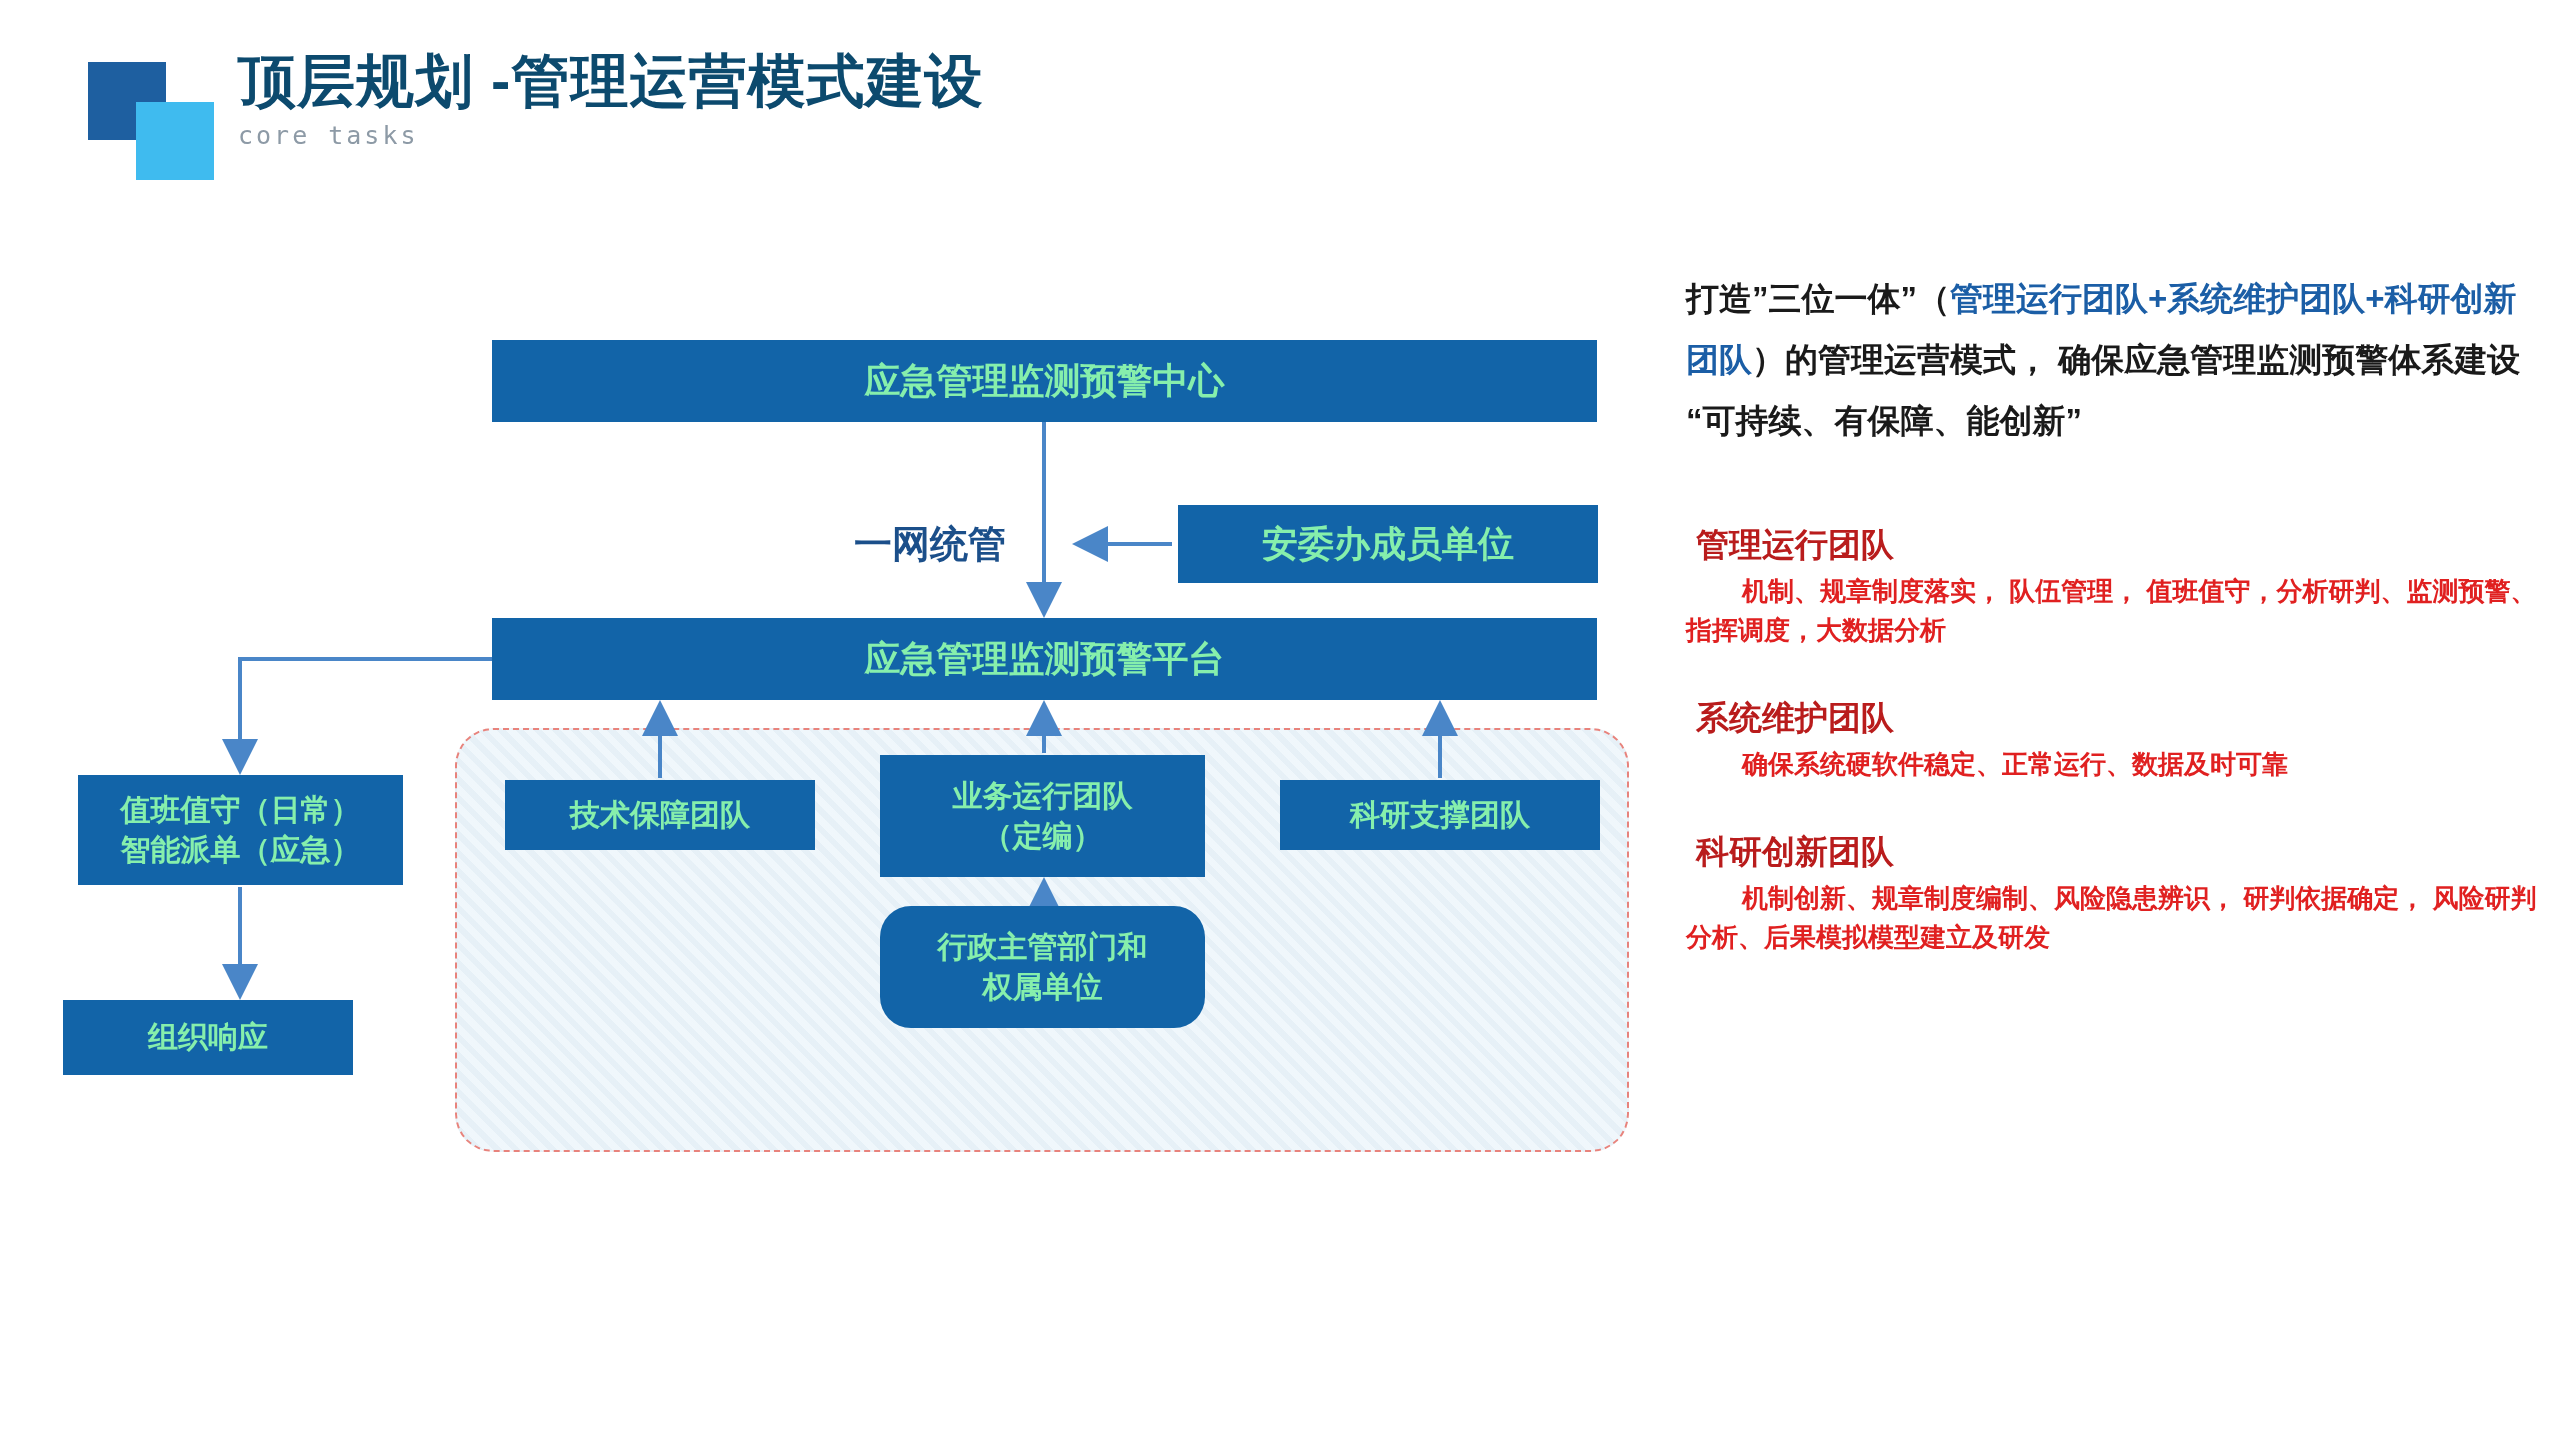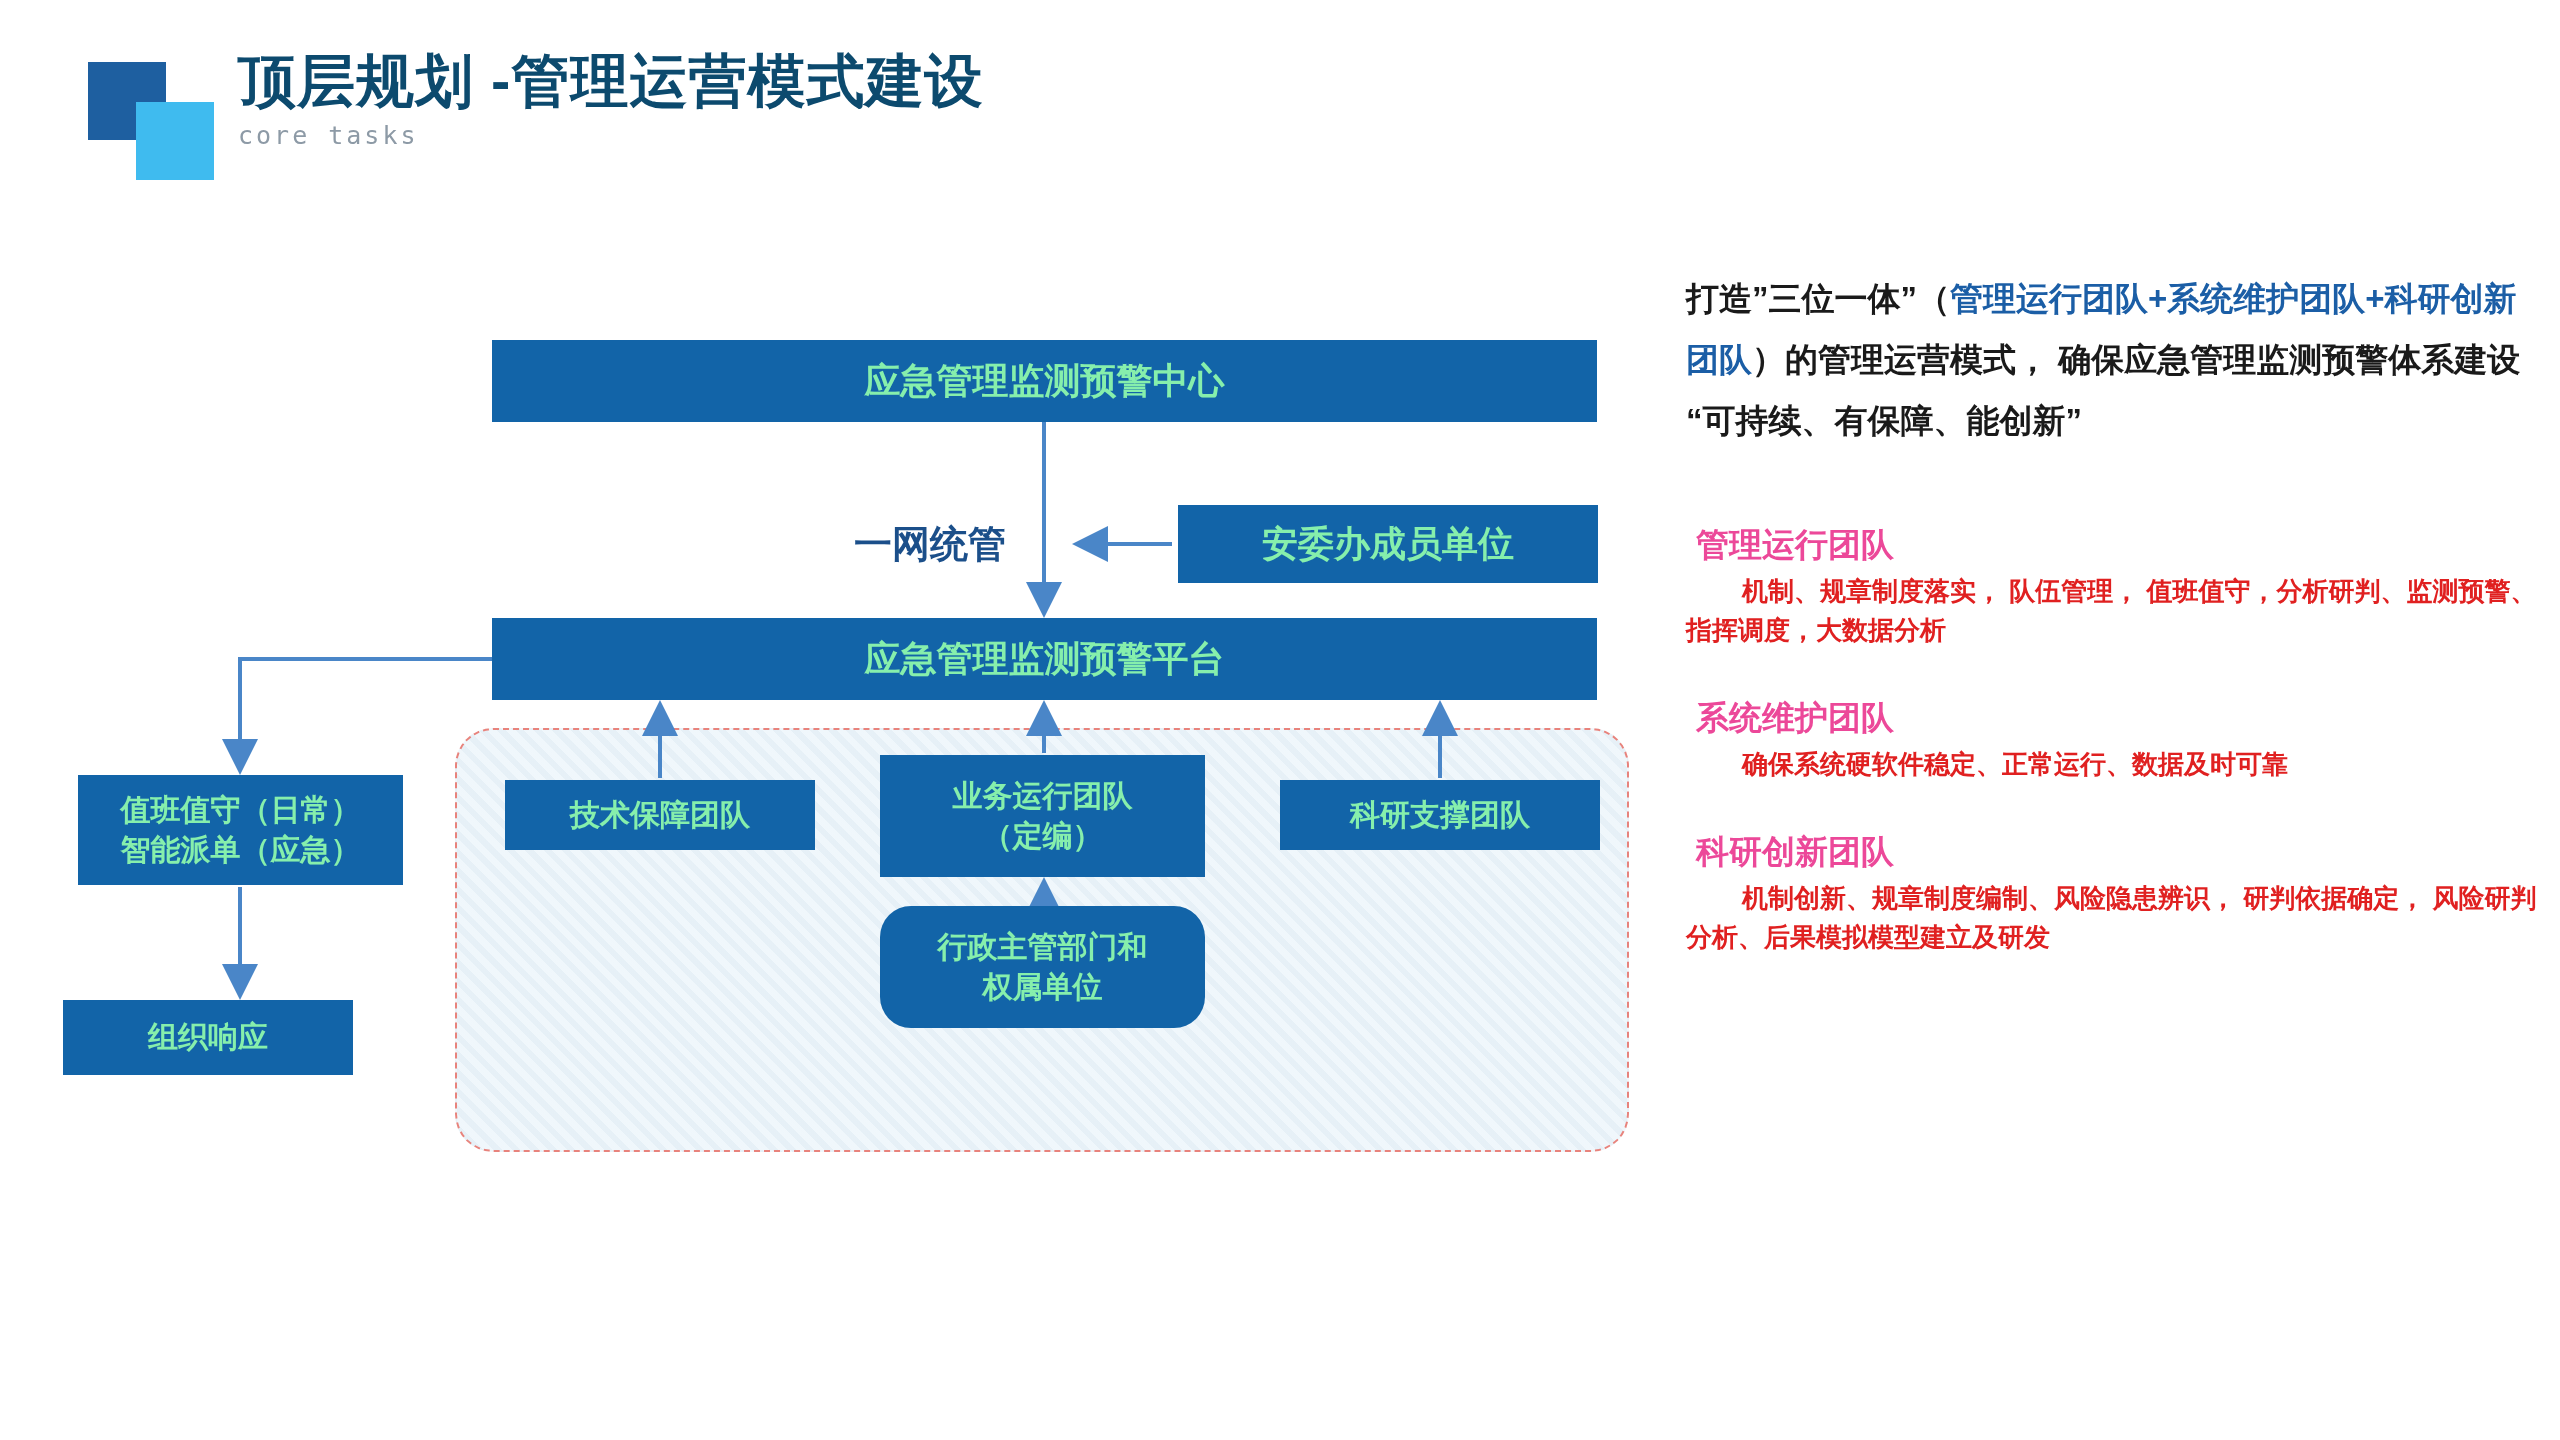--- a/index.html
+++ b/index.html
@@ -135,21 +135,21 @@
     font-weight: bold;
     line-height: 1.85;
     color: #1a1a1a;
   }
   #intro-paragraph .hl { color: #1b5ea6; }
 
   .team-block { margin-top: 46px; }
   .team-title {
     font-size: 33px;
     font-weight: bold;
-    color: #ec4899;
+    color: #b91c1c;
     margin-bottom: 4px;
     padding-left: 10px;
   }
   .team-desc {
     font-size: 26px;
     font-weight: bold;
     color: #e02020;
     line-height: 1.5;
     text-indent: 56px;
   }

